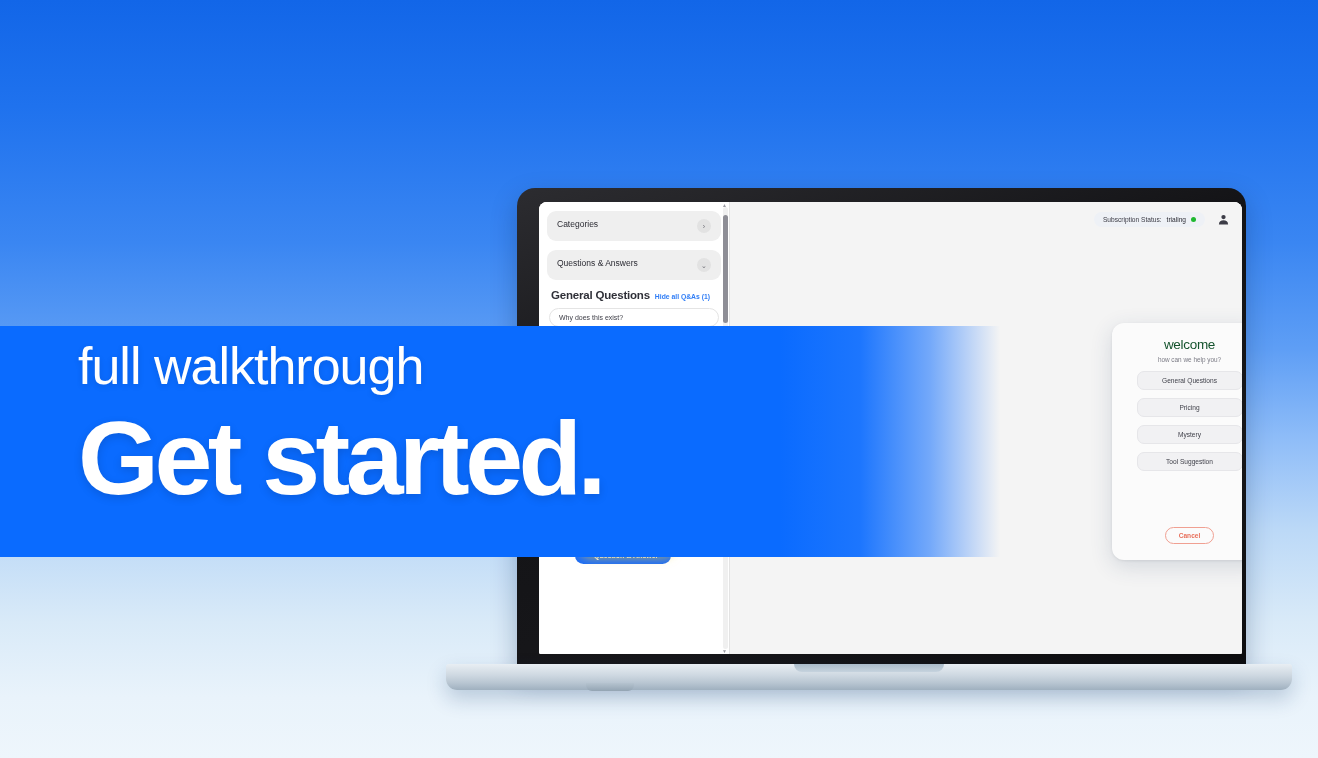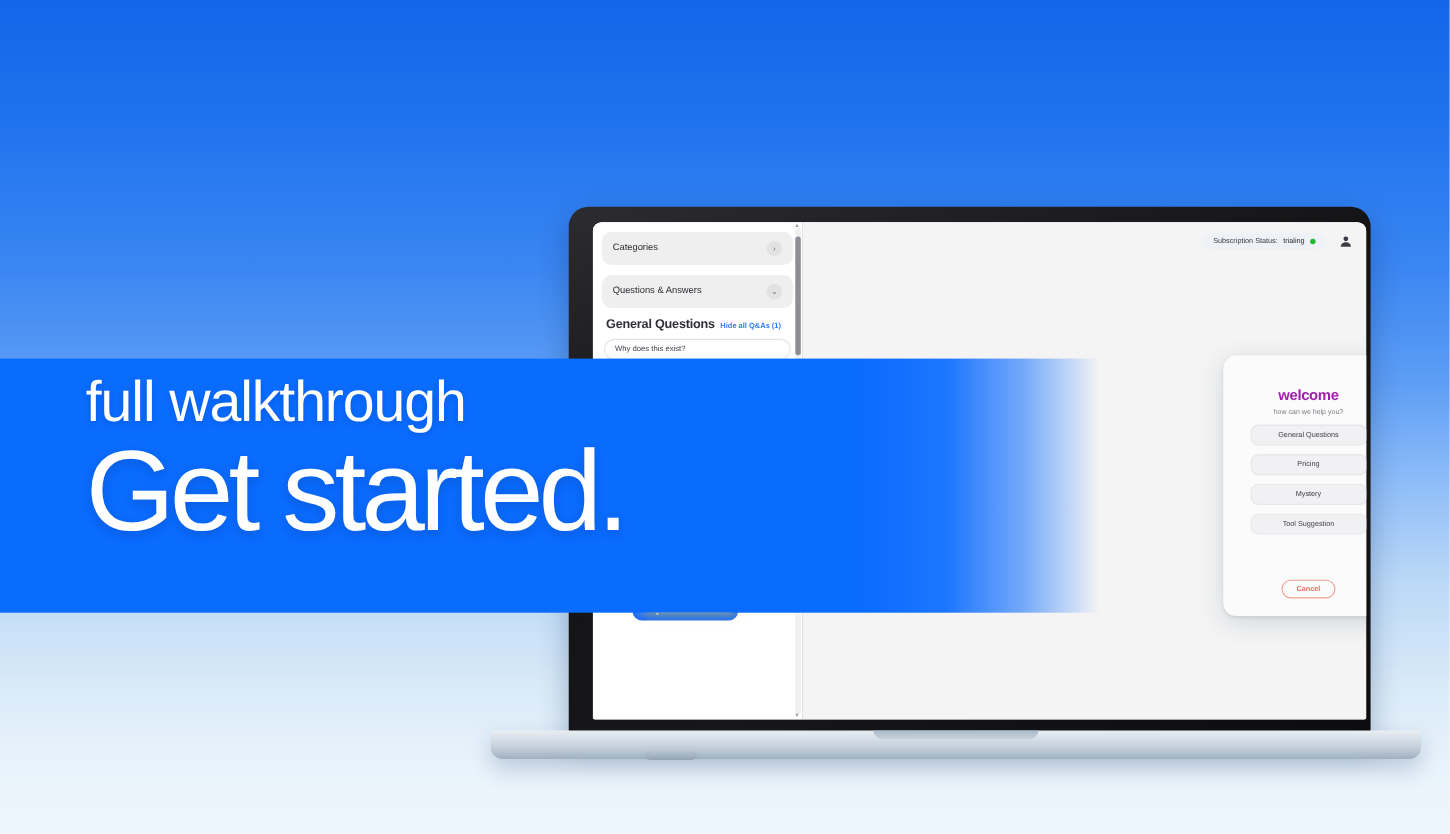--- a/index.html
+++ b/index.html
@@ -262,24 +262,23 @@
     background: #fbfbfb;
     border-radius: 12px;
     box-shadow: 0 6px 22px rgba(40,60,100,.16), 0 1px 3px rgba(0,0,0,.08);
     padding: 14px 12px 12px;
     display: flex;
     flex-direction: column;
     align-items: center;
   }
   .welcome-title {
     font-size: 13.5px;
-    font-weight: 700;
-    color: #a21caf;
+    font-weight: 400;
+    color: #14532d;
     letter-spacing: -.3px;
-    margin-top: 15px;
   }
   .welcome-sub {
     font-size: 6.4px;
     color: #7b7b85;
     margin-top: 4px;
   }
   .wopt {
     width: 106px;
     margin-top: 8px;
     background: #f1f1f3;
@@ -324,24 +323,24 @@
   }
   .kicker {
     font-size: 52px;
     font-weight: 400;
     letter-spacing: -1px;
     line-height: 1;
     text-shadow: 0 2px 6px rgba(0,0,0,.12);
   }
   .headline {
     font-size: 104px;
-    font-weight: 400;
+    font-weight: 700;
     letter-spacing: -4.5px;
     line-height: 1.04;
-    margin-top: 1px;
+    margin-top: 12px;
     text-shadow: 0 3px 10px rgba(0,0,0,.14);
   }
 </style>
 </head>
 <body>
 
 <div id="stage">
 
   <div id="laptop">
     <div class="laptop-bezel">

